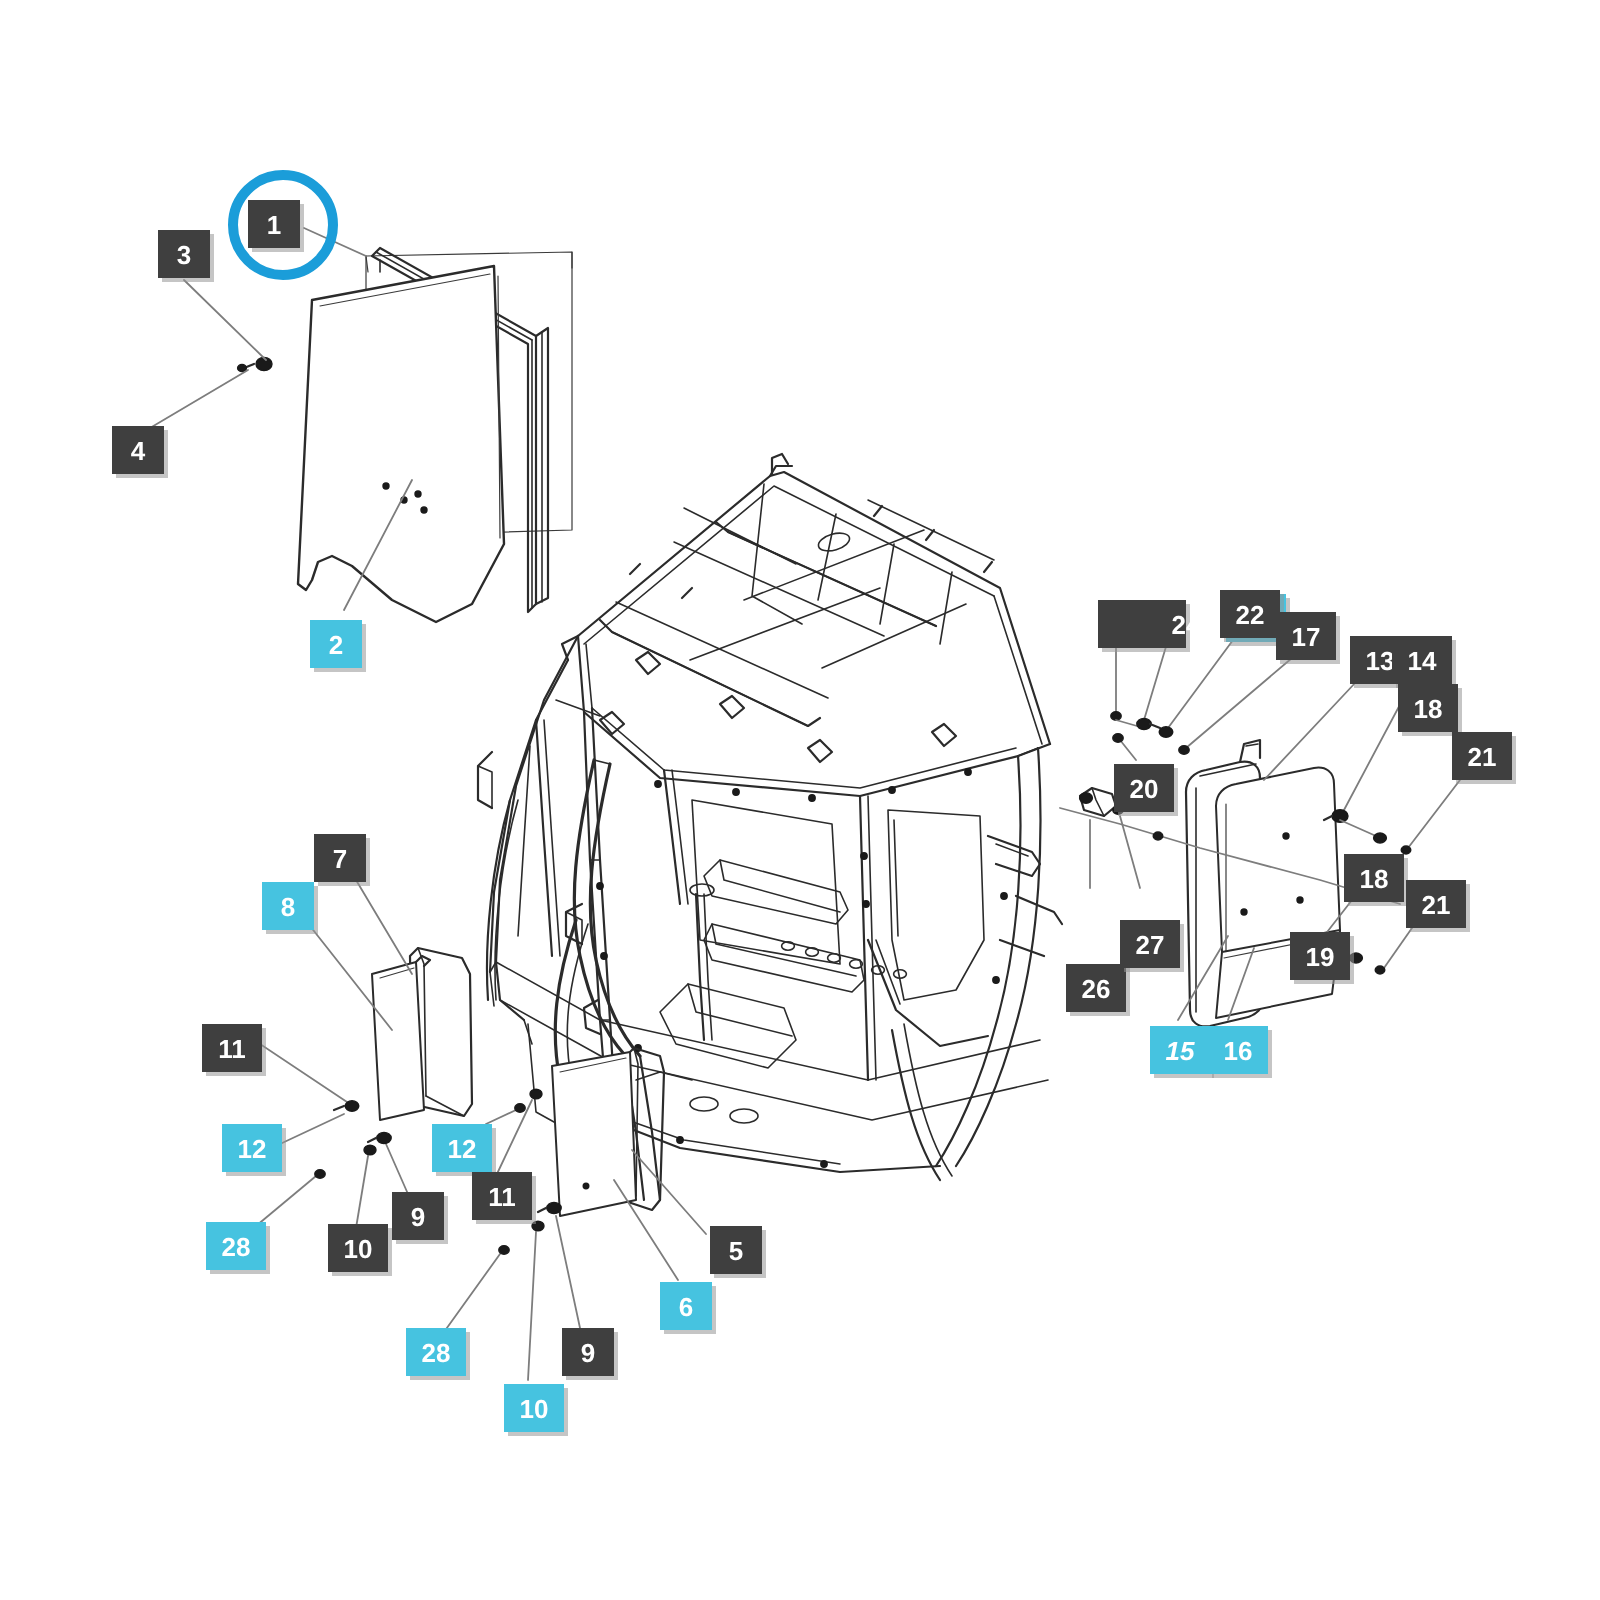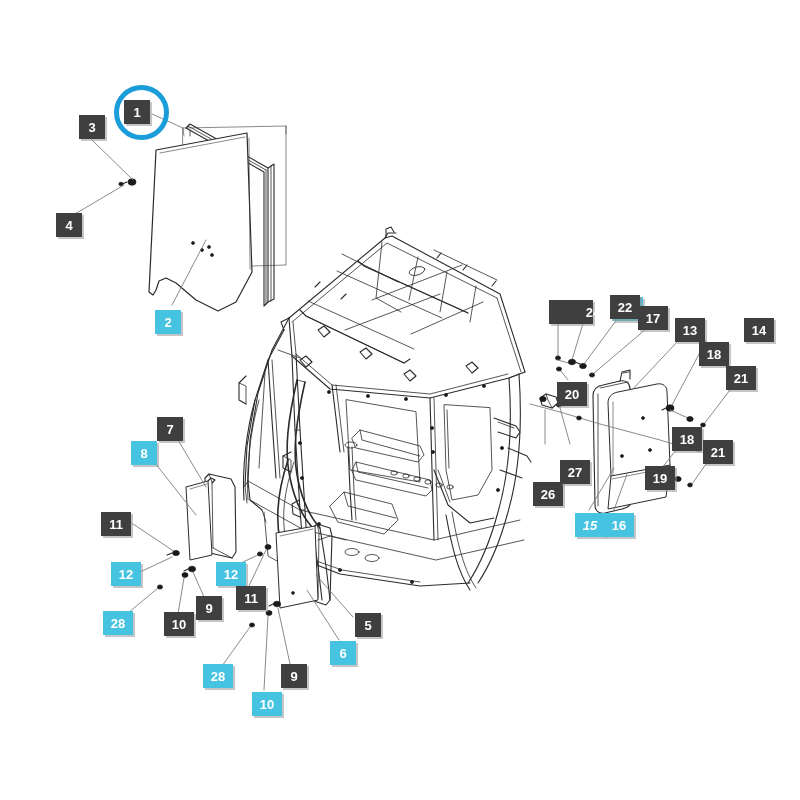--- a/index.html
+++ b/index.html
@@ -459,21 +459,21 @@
       <div class="callout cyan wide" style="left: 203px; top: 664px;">28</div>
       <div class="callout cyan wide" style="left: 252px; top: 692px;">10</div>
       <div class="callout dark" style="left: 281px; top: 664px;">9</div>
       <div class="callout dark" style="left: 355px; top: 613px;">5</div>
       <div class="callout cyan" style="left: 330px; top: 641px;">6</div>
       <div class="callout dark wide" style="left: 549px; top: 300px; padding-left: 44px;">24</div>
       <div class="callout cyan wide" style="left: 578px; top: 297px; margin-left: 35px;">23</div>
       <div class="callout dark wide" style="left: 610px; top: 295px; text-align: right;">22</div>
       <div class="callout dark wide" style="left: 638px; top: 306px; text-align: right;">17</div>
       <div class="callout dark wide" style="left: 675px; top: 318px;">13</div>
-      <div class="callout dark wide" style="left: 744px; top: 318px; text-align: center;">14</div>
+      <div class="callout dark wide" style="left: 696px; top: 318px; text-align: center;">14</div>
       <div class="callout dark wide" style="left: 699px; top: 342px;">18</div>
       <div class="callout dark wide" style="left: 726px; top: 366px;">21</div>
       <div class="callout dark wide" style="left: 557px; top: 382px;">20</div>
       <div class="callout dark wide" style="left: 672px; top: 427px;">18</div>
       <div class="callout dark wide" style="left: 703px; top: 440px;">21</div>
       <div class="callout dark wide" style="left: 533px; top: 443px; margin-top: 39px;">26</div>
       <div class="callout dark wide" style="left: 560px; top: 460px;">27</div>
       <div class="callout dark wide" style="left: 645px; top: 466px;">19</div>
       <div class="callout cyan wide" style="left: 575px; top: 513px; font-style: italic;">15</div>
       <div class="callout cyan wide" style="left: 604px; top: 513px;">16</div>

